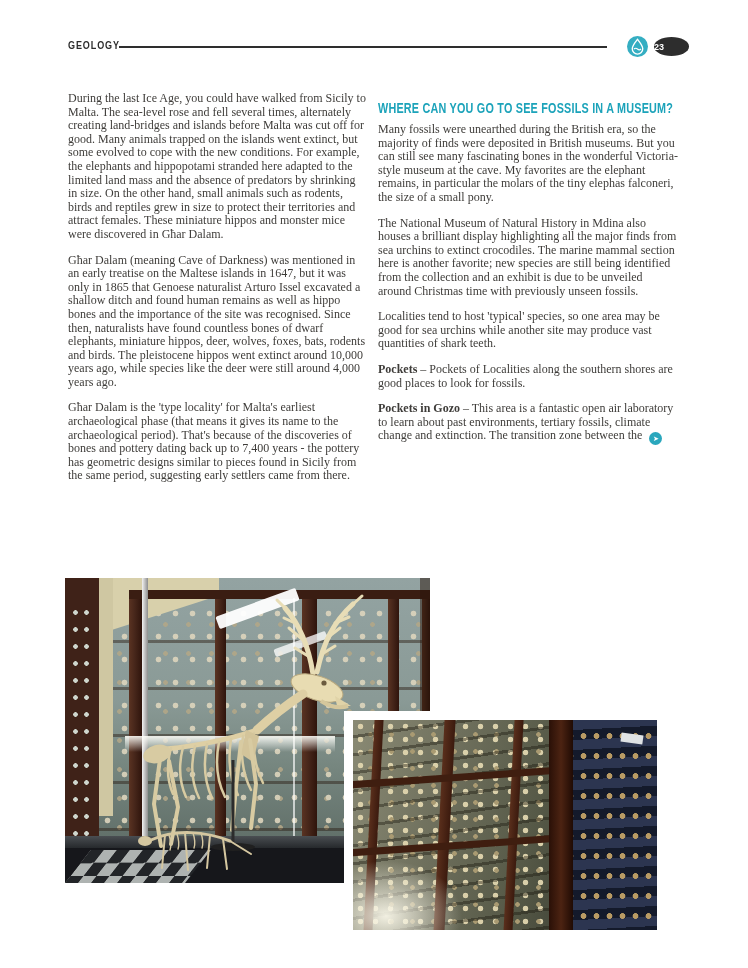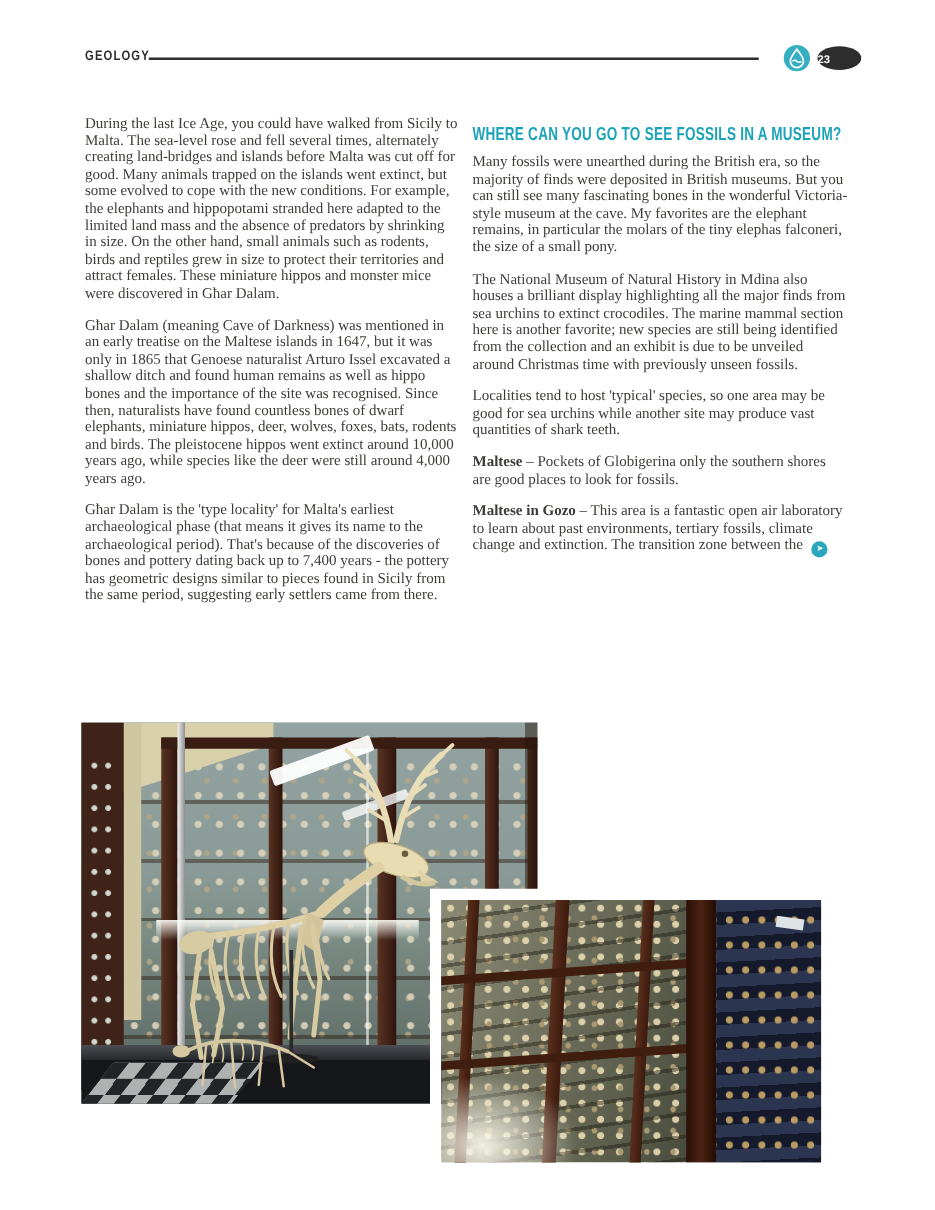--- a/index.html
+++ b/index.html
@@ -113,25 +113,25 @@
   </section>
 
   <section class="col col-right">
     <h2 class="heading">
       <span>WHERE CAN YOU GO TO SEE FOSSILS IN A MUSEUM?</span>
     </h2>
     <p>Many fossils were unearthed during the British era, so the majority of finds were deposited in British museums. But you can still see many fascinating bones in the wonderful Victoria-style museum at the cave. My favorites are the elephant remains, in particular the molars of the tiny elephas falconeri, the size of a small pony.</p>
     <p>The National Museum of Natural History in Mdina also houses a brilliant display highlighting all the major finds from sea urchins to extinct crocodiles. The marine mammal section here is another favorite; new species are still being identified from the collection and an exhibit is due to be unveiled around Christmas time with previously unseen fossils.</p>
     <p>Localities tend to host 'typical' species, so one area may be good for sea urchins while another site may produce vast quantities of shark teeth.</p>
     <p>
-      <span class="spot-name">Maltese</span>
-      <span>– Pockets of Globigerina only the southern shores are good places to look for fossils.</span>
+      <span class="spot-name">Pockets</span>
+      <span>– Pockets of Localities along the southern shores are good places to look for fossils.</span>
     </p>
     <p>
-      <span class="spot-name">Maltese in Gozo</span>
+      <span class="spot-name">Pockets in Gozo</span>
       <span>– This area is a fantastic open air laboratory to learn about past environments, tertiary fossils, climate change and extinction. The transition zone between the</span>
       <span class="cont-icon">➤</span>
     </p>
   </section>
 
   <div class="photo photo1">
     <div class="p1-wall"></div>
     <div class="p1-bones"></div>
     <div class="p1-shelves"></div>
     <div class="p1-ceiling"></div>

